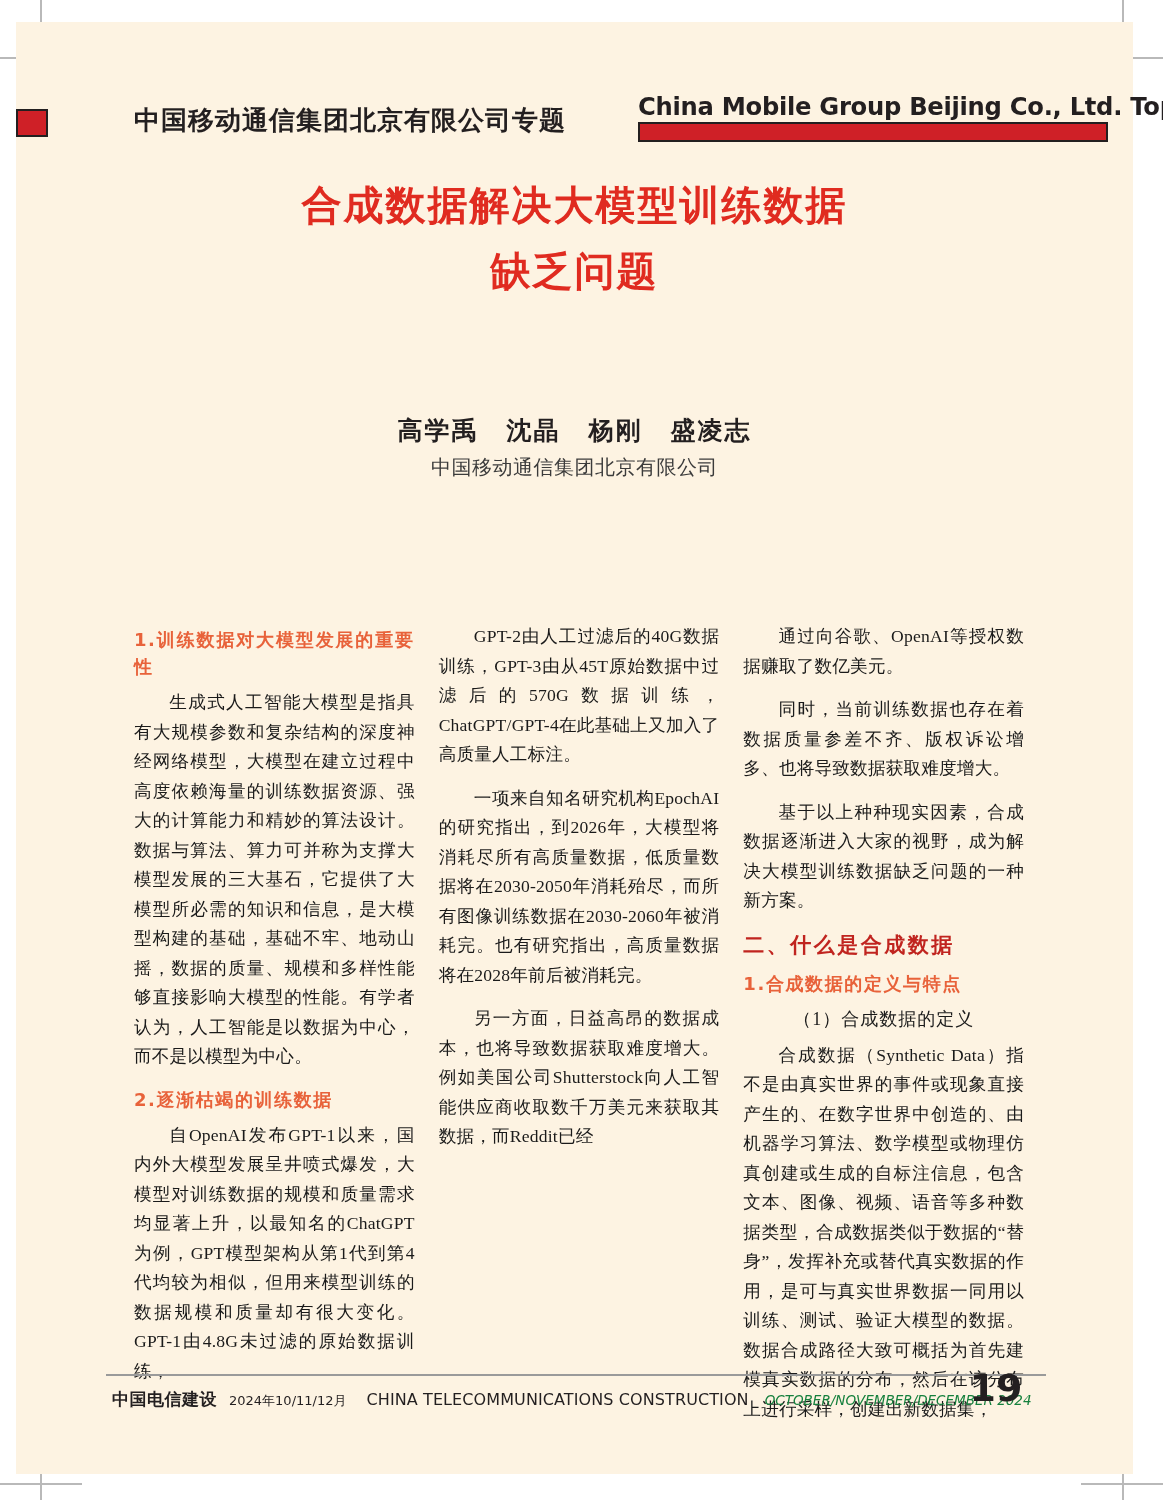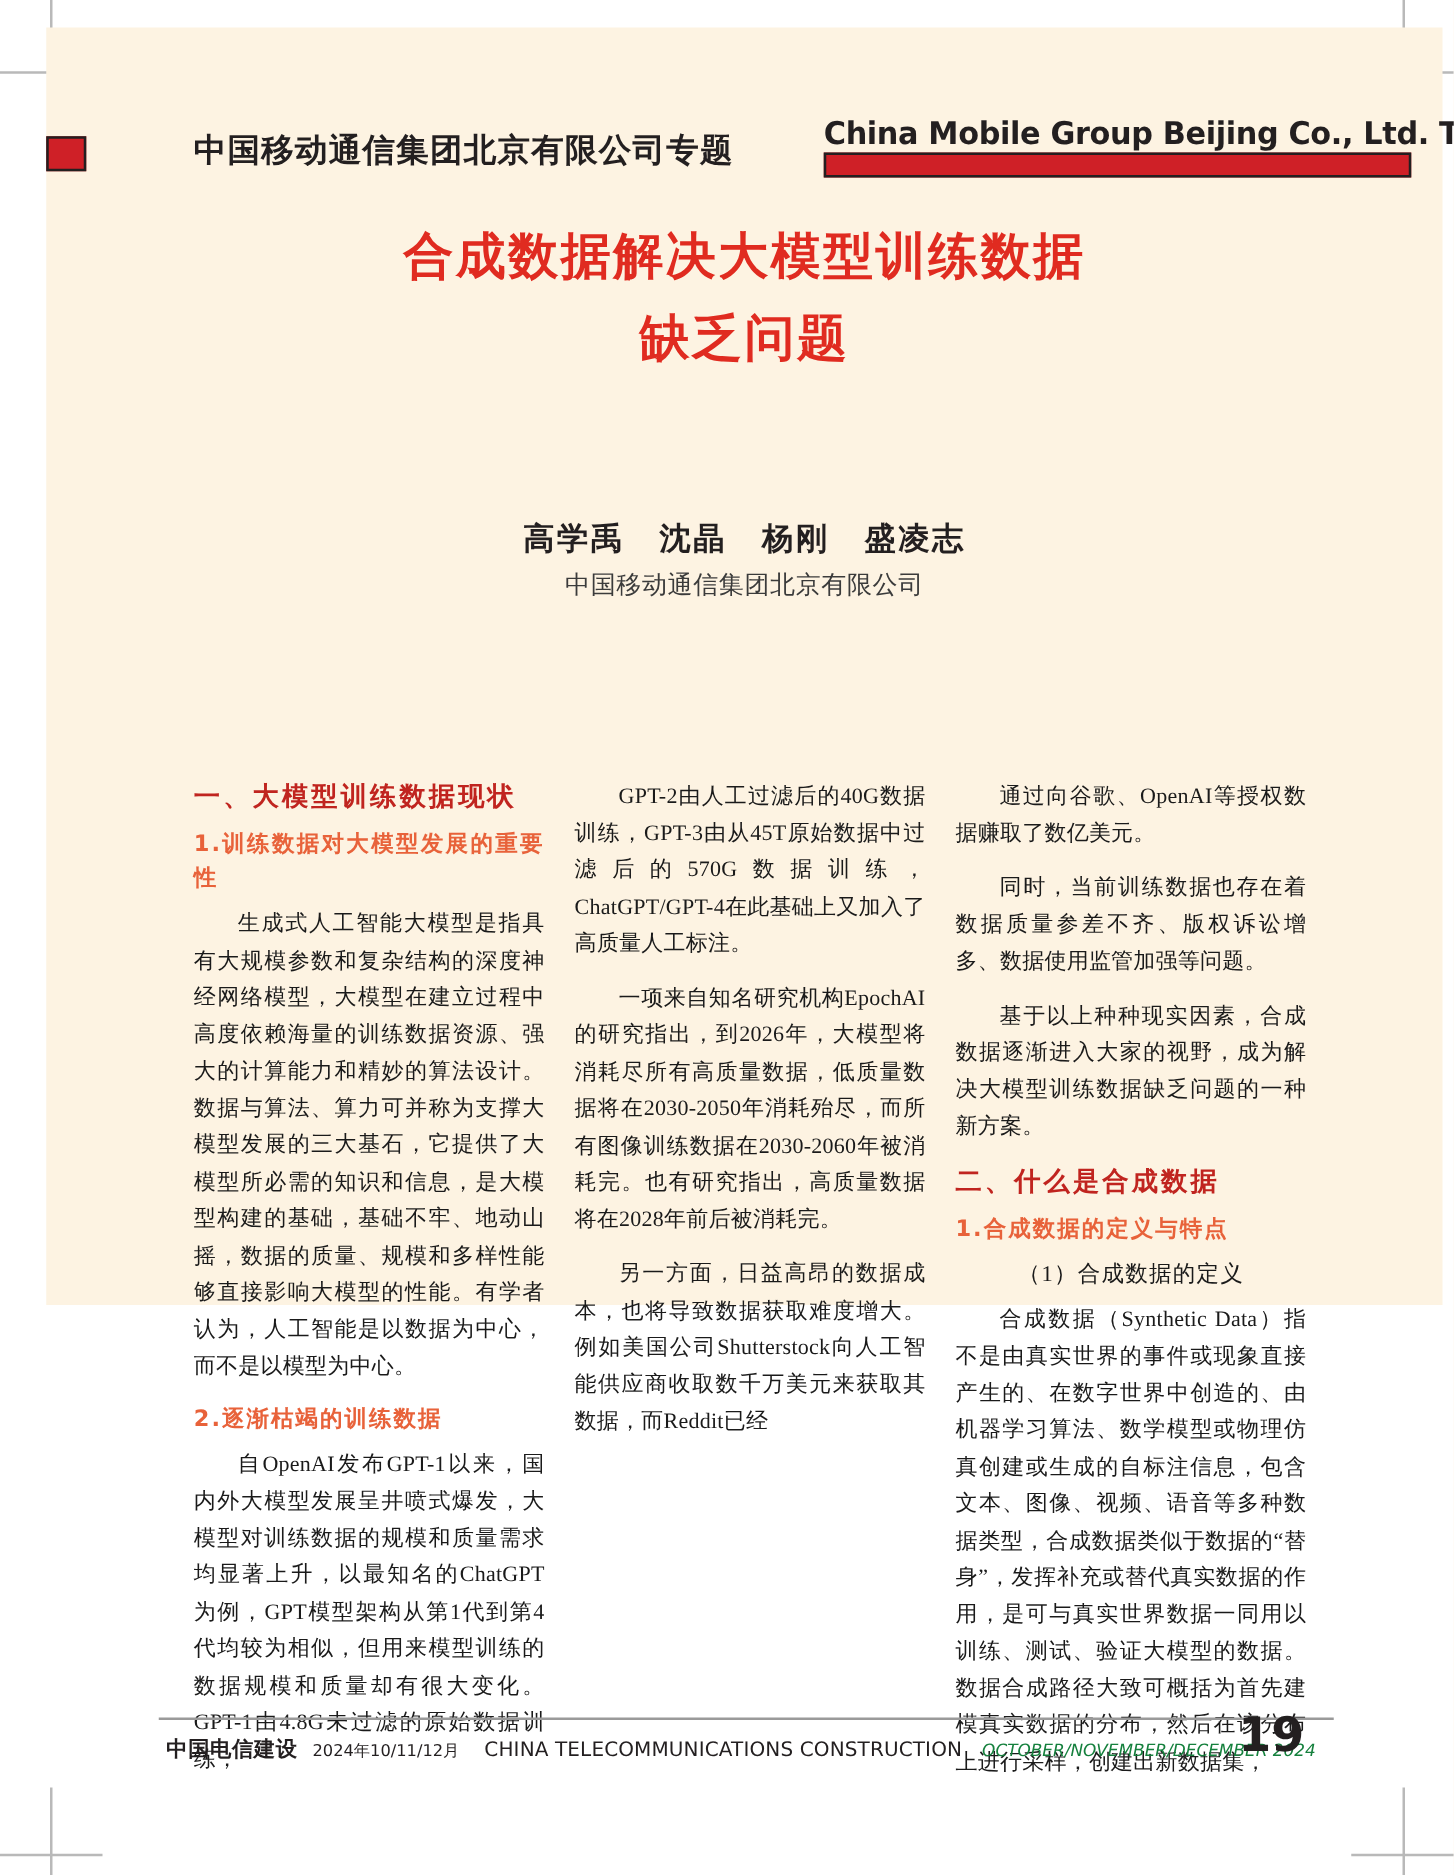--- a/index.html
+++ b/index.html
@@ -3,21 +3,21 @@
 <meta charset="utf-8">
 <style>
   html,body{margin:0;padding:0;}
   body{
     width:1163px;height:1500px;
     background:#ffffff;
     font-family:"Liberation Serif","DejaVu Serif",serif;
     position:relative;overflow:hidden;
   }
   .page{
-    position:absolute;left:37px;top:22px;width:1117px;height:1022px;
+    position:absolute;left:16px;top:22px;width:1117px;height:1452px;
     background:#fdf3e2;
   }
   
   .cmark{position:absolute;background:#b9b9b9;}
   .cm-v{width:2px;height:70px;}
   .cm-h{height:2px;width:82px;}
 
   
   .header{
     position:absolute;left:0;top:65px;width:1117px;height:58px;
@@ -149,36 +149,35 @@
   </div>
 
   <div class="authors">
     <span>高学禹</span><span>沈晶</span><span>杨刚</span><span>盛凌志</span>
   </div>
   <div class="affil">中国移动通信集团北京有限公司</div>
 
   <div class="cols">
 
     <div class="col">
-      <div class="h1">一、大模型训练数据现状</div>
       <div class="h2">1.训练数据对大模型发展的重要性</div>
       <p class="para">生成式人工智能大模型是指具有大规模参数和复杂结构的深度神经网络模型，大模型在建立过程中高度依赖海量的训练数据资源、强大的计算能力和精妙的算法设计。数据与算法、算力可并称为支撑大模型发展的三大基石，它提供了大模型所必需的知识和信息，是大模型构建的基础，基础不牢、地动山摇，数据的质量、规模和多样性能够直接影响大模型的性能。有学者认为，人工智能是以数据为中心，而不是以模型为中心。</p>
       <div class="h2">2.逐渐枯竭的训练数据</div>
       <p class="para nogap">自OpenAI发布GPT-1以来，国内外大模型发展呈井喷式爆发，大模型对训练数据的规模和质量需求均显著上升，以最知名的ChatGPT为例，GPT模型架构从第1代到第4代均较为相似，但用来模型训练的数据规模和质量却有很大变化。GPT-1由4.8G未过滤的原始数据训练，</p>
     </div>
 
     <div class="col">
       <p class="para">GPT-2由人工过滤后的40G数据训练，GPT-3由从45T原始数据中过滤后的570G数据训练，ChatGPT/GPT-4在此基础上又加入了高质量人工标注。</p>
       <p class="para">一项来自知名研究机构EpochAI的研究指出，到2026年，大模型将消耗尽所有高质量数据，低质量数据将在2030-2050年消耗殆尽，而所有图像训练数据在2030-2060年被消耗完。也有研究指出，高质量数据将在2028年前后被消耗完。</p>
       <p class="para nogap">另一方面，日益高昂的数据成本，也将导致数据获取难度增大。例如美国公司Shutterstock向人工智能供应商收取数千万美元来获取其数据，而Reddit已经</p>
     </div>
 
     <div class="col">
       <p class="para">通过向谷歌、OpenAI等授权数据赚取了数亿美元。</p>
-      <p class="para">同时，当前训练数据也存在着数据质量参差不齐、版权诉讼增多、数据使用监管加强等问题。</p>
+      <p class="para">同时，当前训练数据也存在着数据质量参差不齐、版权诉讼增多、也将导致数据获取难度增大。</p>
       <p class="para">基于以上种种现实因素，合成数据逐渐进入大家的视野，成为解决大模型训练数据缺乏问题的一种新方案。</p>
       <div class="h1">二、什么是合成数据</div>
       <div class="h2">1.合成数据的定义与特点</div>
       <div class="h3">（1）合成数据的定义</div>
       <p class="para nogap">合成数据（Synthetic Data）指不是由真实世界的事件或现象直接产生的、在数字世界中创造的、由机器学习算法、数学模型或物理仿真创建或生成的自标注信息，包含文本、图像、视频、语音等多种数据类型，合成数据类似于数据的“替身”，发挥补充或替代真实数据的作用，是可与真实世界数据一同用以训练、测试、验证大模型的数据。数据合成路径大致可概括为首先建模真实数据的分布，然后在该分布上进行采样，创建出新数据集，</p>
     </div>
 
   </div>
 
   <div class="footer">

